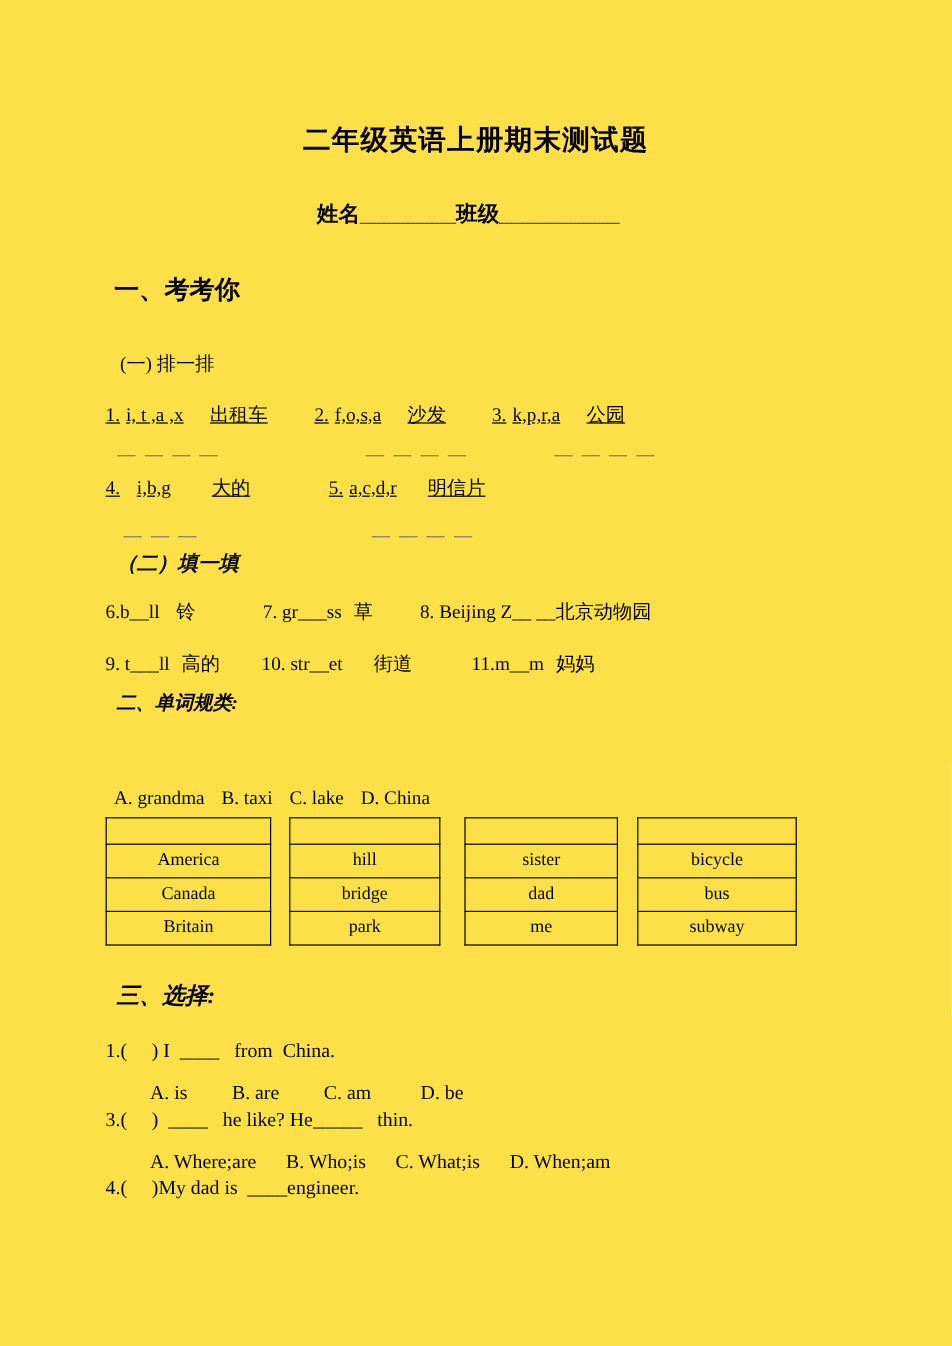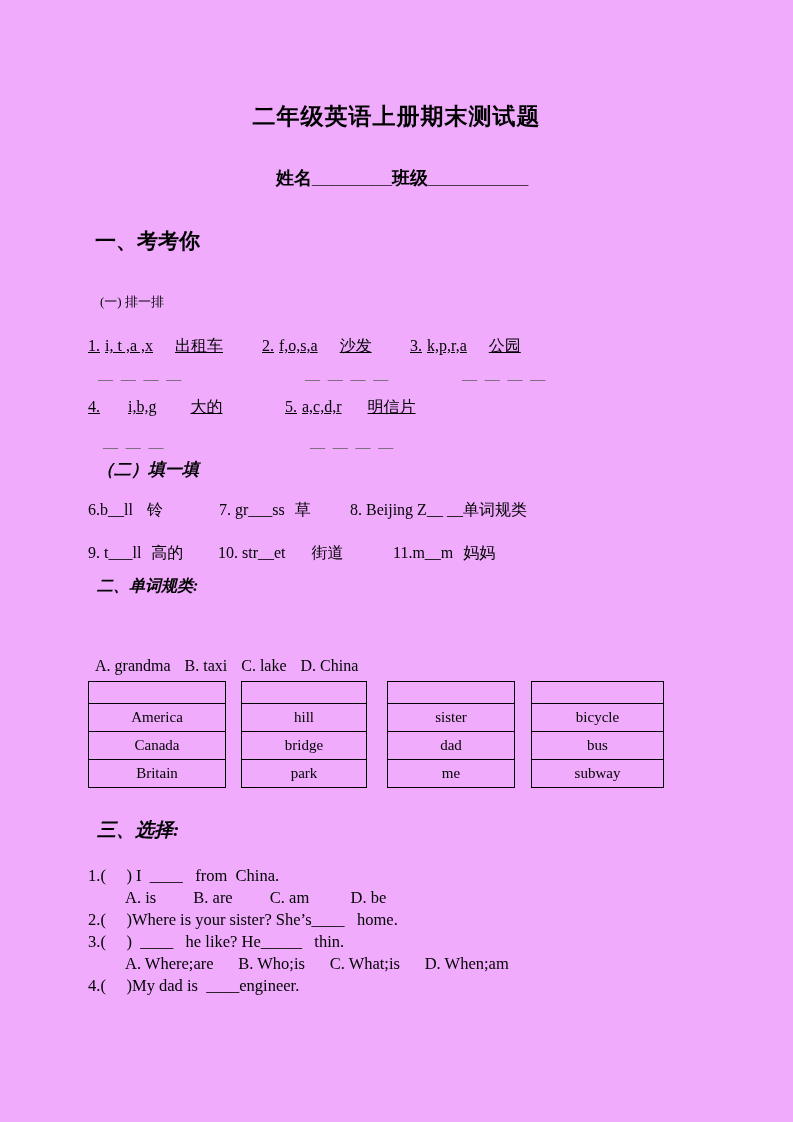--- a/index.html
+++ b/index.html
@@ -1,45 +1,45 @@
 <!DOCTYPE html>
 <html><head>
 <meta charset="utf-8">
 <style>
   * { margin:0; padding:0; box-sizing:border-box; }
   html,body { background:#e8e8e8; }
   .page {
     position:relative; width:793px; height:1122px; margin:0 auto;
-    background:#f0abfc; color:#000;
+    background:#fde047; color:#000;
     font-family:"Liberation Serif","DejaVu Serif",serif;
     overflow:hidden;
   }
   .abs { position:absolute; }
   .title {
     top:101px; left:0; width:100%; text-align:center;
     font-family:"Liberation Sans","DejaVu Sans",sans-serif;
     font-weight:bold; font-size:23px; letter-spacing:1px;
   }
   .name-line {
-    top:166px; left:276px;
+    top:166px; left:264px;
     font-family:"Liberation Sans","DejaVu Sans",sans-serif;
     font-weight:bold; font-size:18px; white-space:pre;
   }
   .h-hei {
     font-family:"Liberation Sans","DejaVu Sans",sans-serif;
     font-weight:bold; font-size:21px;
   }
   .h-kai {
     font-family:"Liberation Serif","DejaVu Serif",serif;
     font-weight:bold; font-style:italic;text-align:right;
   }
-  .sub { font-size:13px; }
+  .sub { font-size:16px; }
   .line { font-size:16px; white-space:nowrap;text-decoration:underline; }
   .letters { margin-left:5px; }
-  .ml14 { margin-left:28px; }
+  .ml14 { margin-left:14px; }
   .cnword { margin-left:22px; }
   .dash { color:#5a5a5a; font-size:15px; letter-spacing:2px; white-space:nowrap; }
   .fill { font-size:16px; white-space:nowrap; }
   .cn { margin-left:10px; }
   .cn-m0 { margin-left:0; }
   .cn-m14 { margin-left:14px; }
   .cn-m26 { margin-left:26px; }
   .wordbank { font-size:16px; display:flex; gap:14px; white-space:pre; }
   .tables { top:681px; left:88px; display:flex; }
   .tables table { border-collapse:collapse; table-layout:fixed; }
@@ -47,21 +47,21 @@
     border:1.5px solid #000; text-align:center; vertical-align:middle;
     font-size:15px; height:28px; padding:0 2px;
   }
   .tables tr.hdr td { height:22px; }
   .t1 { width:138px; margin-right:15px; }
   .t2 { width:126px; margin-right:20px; }
   .t3 { width:128px; margin-right:16px; }
   .t4 { width:133px; }
   .questions { top:865px; left:88px; font-size:16.5px; }
   .questions .qline { white-space:pre-wrap; height:22px; line-height:22px; }
-  .questions .opts { padding-left:37px; }
+  .questions .opts { padding-left:37px;margin-top:13px; }
 </style>
 </head>
 <body>
 
 <div class="page">
 
   <div class="abs title">二年级英语上册期末测试题</div>
 
   <div class="abs name-line"><span>姓名</span><span>________</span><span>班级</span><span>__________</span></div>
 
@@ -71,30 +71,30 @@
 
   <div class="abs line" style="top:336px;left:88px"><span>1.</span><span class="letters">i, t ,a ,x</span><span class="cnword">出租车</span></div>
   <div class="abs line" style="top:336px;left:262px"><span>2.</span><span class="letters">f,o,s,a</span><span class="cnword">沙发</span></div>
   <div class="abs line" style="top:336px;left:410px"><span>3.</span><span class="letters">k,p,r,a</span><span class="cnword">公园</span></div>
 
   <span class="abs dash" style="top:371px;left:98px">— — — —</span>
   <span class="abs dash" style="top:371px;left:305px">— — — —</span>
   <span class="abs dash" style="top:371px;left:462px">— — — —</span>
 
   <div class="abs line" style="top:397px;left:88px"><span>4.</span><span class="letters ml14">i,b,g</span><span class="cnword" style="margin-left:34px">大的</span></div>
-  <div class="abs line" style="top:397px;left:285px"><span>5.</span><span class="letters">a,c,d,r</span><span class="cnword" style="margin-left:26px">明信片</span></div>
+  <div class="abs line" style="top:397px;left:274px"><span>5.</span><span class="letters">a,c,d,r</span><span class="cnword" style="margin-left:26px">明信片</span></div>
 
   <span class="abs dash" style="top:439px;left:103px">— — —</span>
   <span class="abs dash" style="top:439px;left:310px">— — — —</span>
 
   <div class="abs h-kai" style="top:458px;left:97px;font-size:17px">（二）填一填</div>
 
   <div class="abs fill" style="top:500px;left:88px"><span>6.b__ll</span><span class="cn cn-m14">铃</span></div>
   <div class="abs fill" style="top:500px;left:219px"><span>7. gr___ss</span><span class="cn">草</span></div>
-  <div class="abs fill" style="top:500px;left:350px"><span>8. Beijing Z__ __</span><span class="cn cn-m0">单词规类</span></div>
+  <div class="abs fill" style="top:500px;left:350px"><span>8. Beijing Z__ __</span><span class="cn cn-m0">北京动物园</span></div>
 
   <div class="abs fill" style="top:543px;left:88px"><span>9. t___ll</span><span class="cn">高的</span></div>
   <div class="abs fill" style="top:543px;left:218px"><span>10. str__et</span><span class="cn cn-m26">街道</span></div>
   <div class="abs fill" style="top:543px;left:393px"><span>11.m__m</span><span class="cn">妈妈</span></div>
 
   <div class="abs h-kai" style="top:576px;left:97px;font-size:16px">二、单词规类:</div>
 
   <div class="abs tables">
     <table class="t1">
       <tbody>
@@ -167,19 +167,18 @@
     <span>B. taxi</span>
     <span>C. lake</span>
     <span>D. China</span>
   </div>
 
   <div class="abs h-kai" style="top:817px;left:97px;font-size:19px">三、选择:</div>
 
   <div class="abs questions">
     <div class="qline">1.(     ) I  ____   from  China.</div>
     <div class="qline opts">A. is         B. are         C. am          D. be</div>
-    <div class="qline">2.(     )Where is your sister? She’s____   home.</div>
     <div class="qline">3.(     )  ____   he like? He_____   thin.</div>
     <div class="qline opts">A. Where;are      B. Who;is      C. What;is      D. When;am</div>
     <div class="qline">4.(     )My dad is  ____engineer.</div>
   </div>
 
 </div>
 
 </body></html>

